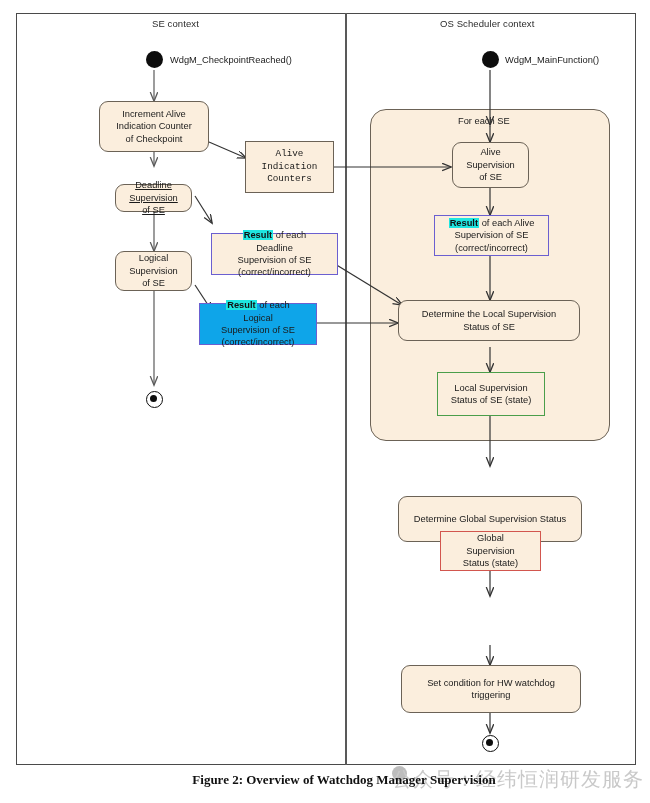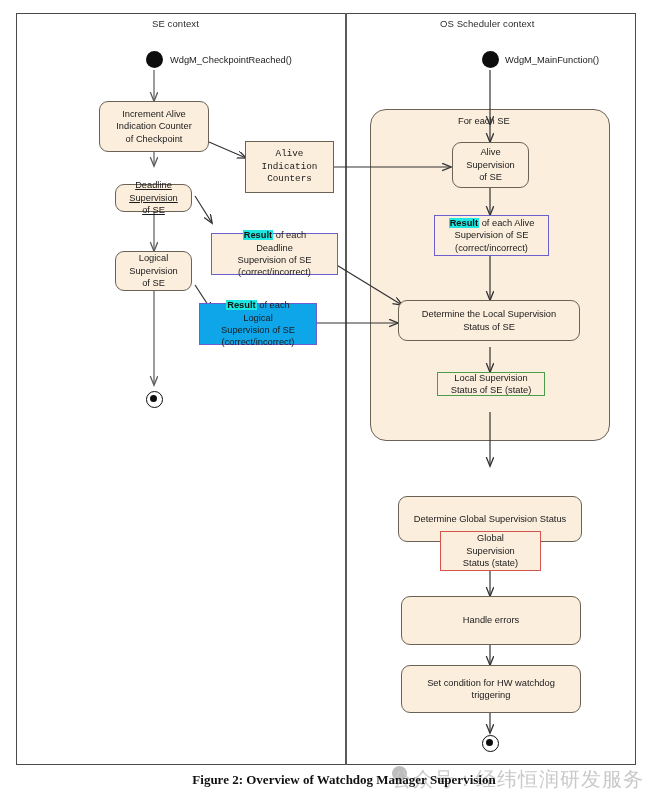--- a/index.html
+++ b/index.html
@@ -278,27 +278,26 @@
   <div class="node obj-purple" style="left:434px; top:215px; width:115px; height:41px;">
     <div>
       <span class="hl">Result</span><span> of each Alive</span><br>
       <span>Supervision of SE</span><br>
       <span>(correct/incorrect)</span>
     </div>
   </div>
 
   <div class="node" style="left:398px; top:300px; width:182px; height:41px;">Determine the Local Supervision Status of SE</div>
 
-  <div class="node obj-green" style="left:437px; top:372px; width:108px; height:24px;">Local Supervision Status of SE (state)</div>
+  <div class="node obj-green" style="left:437px; top:372px; width:108px; height:44px;">Local Supervision Status of SE (state)</div>
 
   <div class="node" style="left:398px; top:464px; width:184px; height:46px;margin-top:32px;">Determine Global Supervision Status</div>
 
   <div class="node obj-red" style="left:440px; top:531px; width:101px; height:40px;">Global Supervision Status (state)</div>
 
-  <div class="node" style="left:401px; top:596px; width:180px; height:49px;">Handle errors</div>
 
   <div class="node" style="left:401px; top:665px; width:180px; height:48px;">Set condition for HW watchdog triggering</div>
 
   <div class="end-node" style="left:482px; top:735px;"></div>
 
   <div class="watermark-badge"></div>
   <div class="watermark">公众号：经纬恒润研发服务</div>
   <div class="caption">Figure 2: Overview of Watchdog Manager Supervision</div>
 
 </div>

